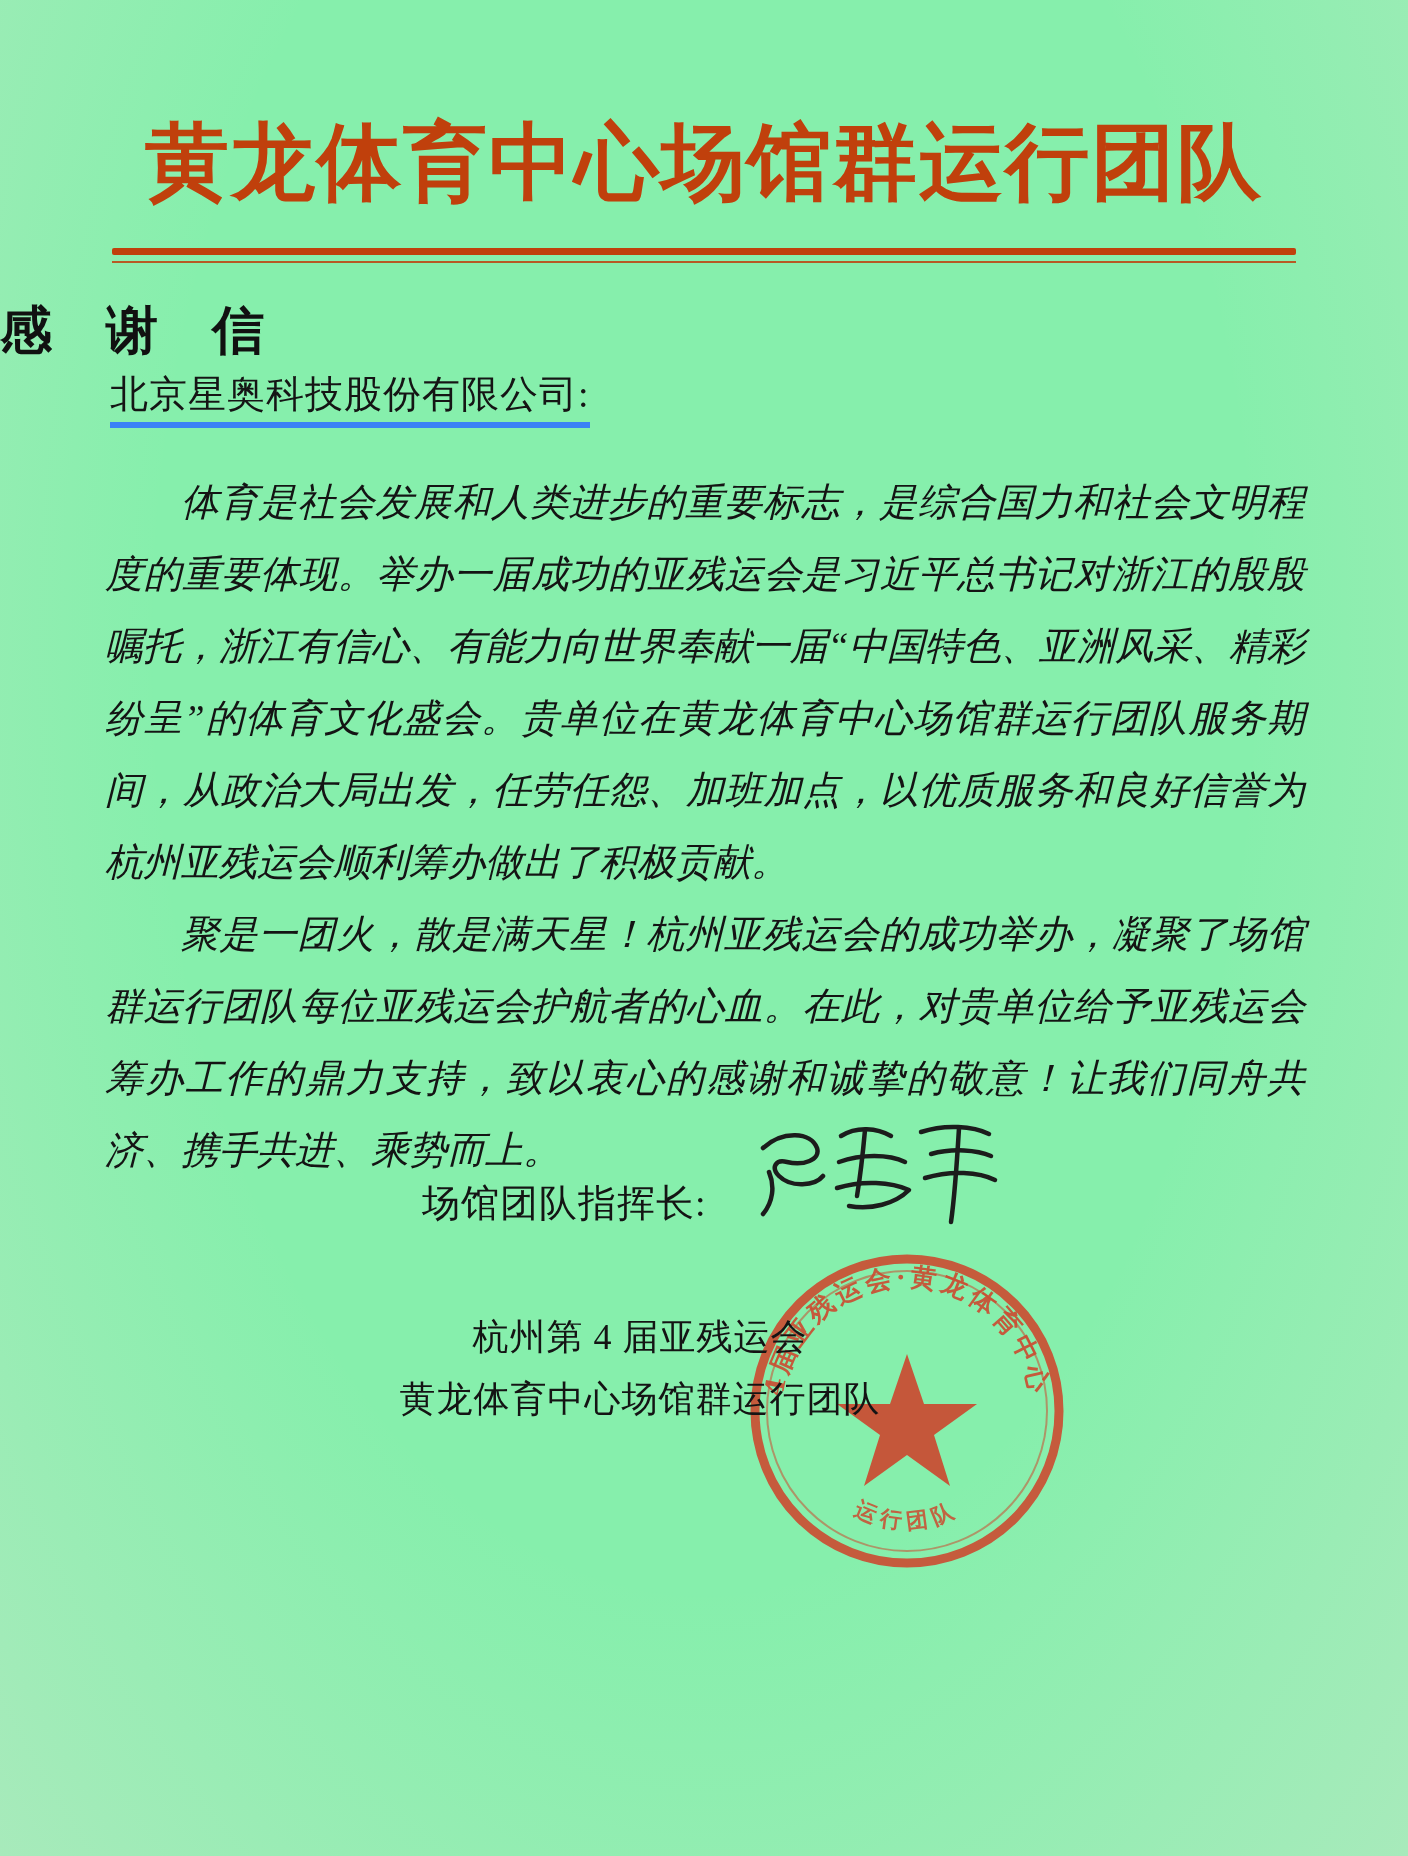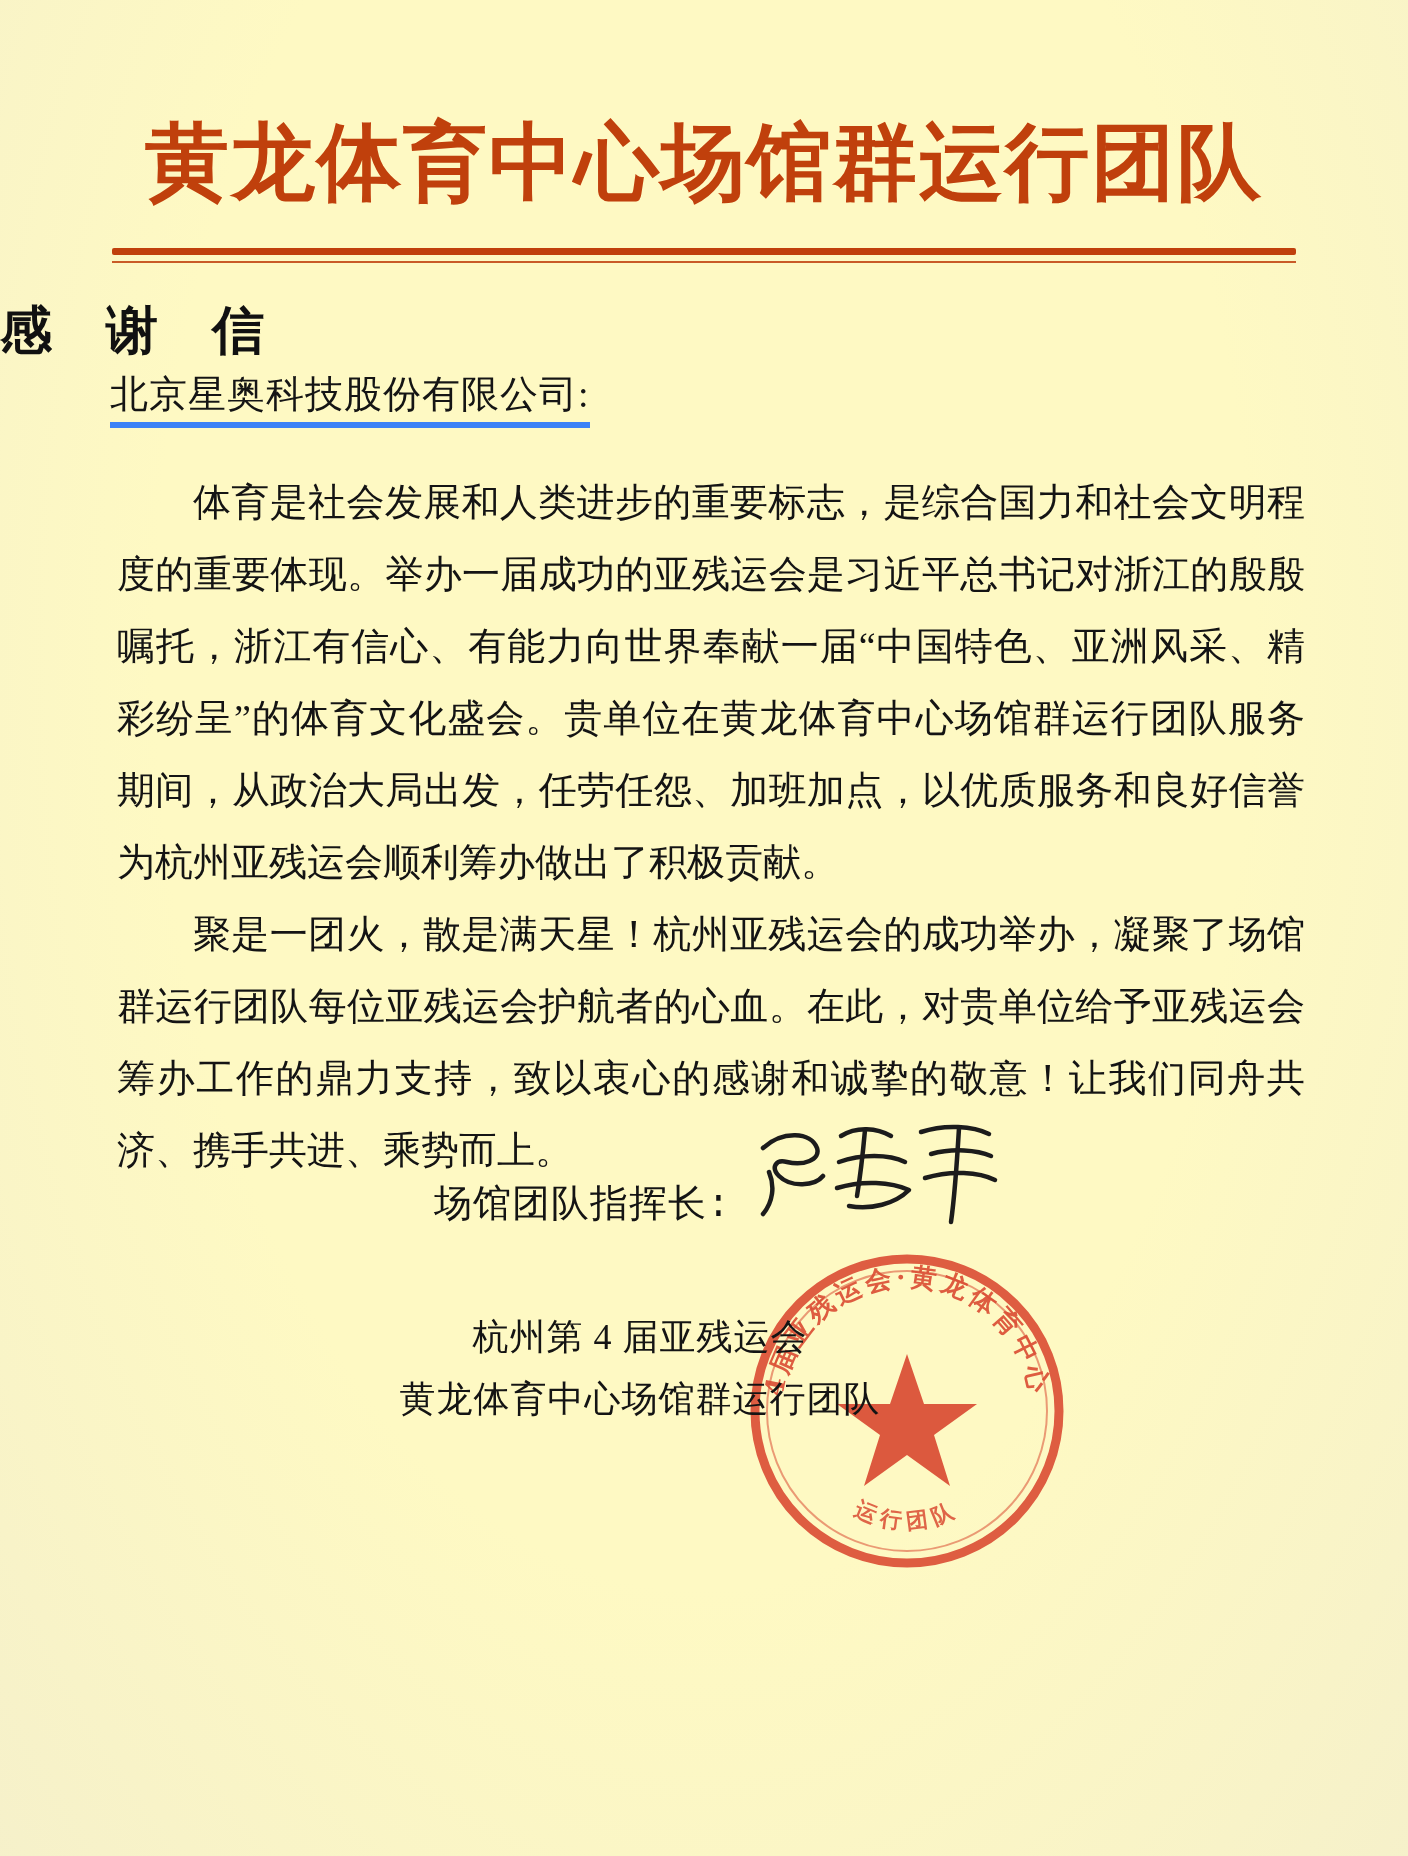--- a/index.html
+++ b/index.html
@@ -11,21 +11,21 @@
     width: 1408px;
     height: 1856px;
     position: relative;
     font-family: "Liberation Serif", "DejaVu Serif", serif;
     color: #1a1a1a;
     overflow: hidden;
   }
   .page {
     position: absolute;
     inset: 0;
-    background: #fef9c3;
+    background: #86efac;
     padding: 8px;
   }
   
   .paper-tint {
     position: absolute;
     inset: 0;
     background:
       radial-gradient(ellipse at 50% 35%, rgba(255,255,255,0) 55%, rgba(230,225,215,0.35) 100%);
     pointer-events: none;
   }
@@ -99,33 +99,33 @@
     top: 466px;
     left: 105px;
     width: 1200px;
     font-size: 38px;
     line-height: 72px;
     text-align: justify;
     text-justify: inter-ideograph;
     color: #141414;
   }
   .body-text p {
-    margin: 0 0 0 12px;
+    margin: 0 0 0 0;
     text-indent: 2em;
+    font-style: italic;
   }
 
   
   .sign-label {
     position: absolute;
     top: 1178px;
-    left: 434px;
+    left: 422px;
     font-size: 38px;
     color: #141414;
     letter-spacing: 1px;
-    font-family: Liberation Mono, monospace;
   }
   .signature {
     position: absolute;
     top: 1110px;
     left: 745px;
     width: 260px;
     height: 130px;
   }
   .signature svg { display: block; }
 

